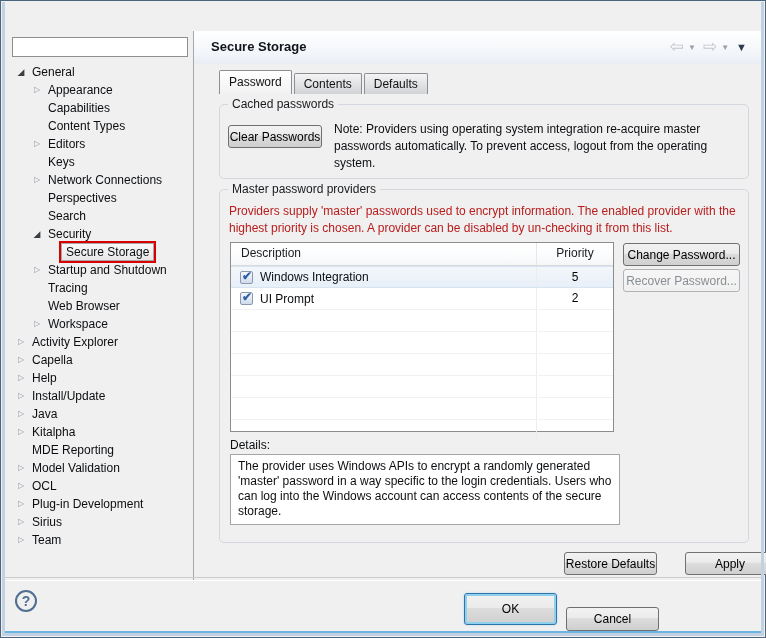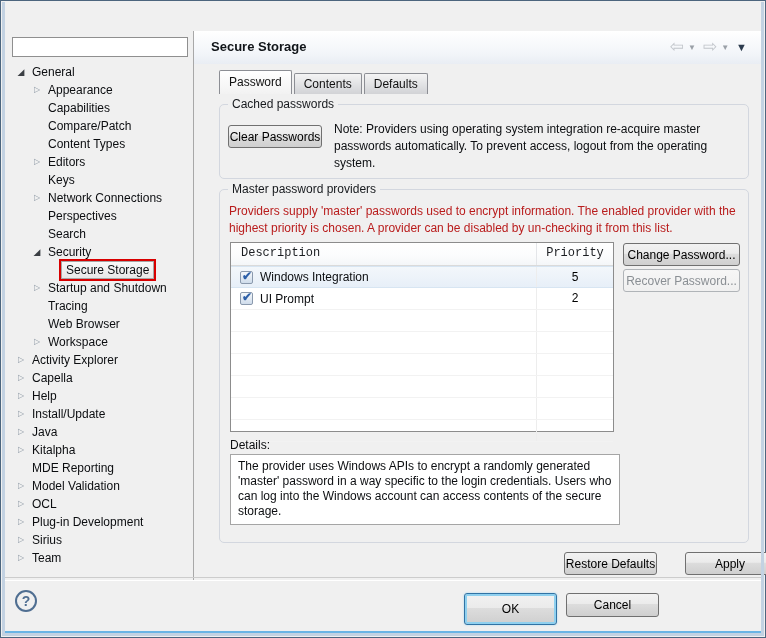--- a/index.html
+++ b/index.html
@@ -72,21 +72,21 @@
   #clear-passwords-btn{position:absolute;left:8px;top:20px;width:94px;height:23px;}
   #cached-note{position:absolute;left:114px;top:16px;width:402px;line-height:17px;font-size:12px;color:#0c0e11;}
 
   #provider-desc{position:absolute;left:9px;top:13px;width:514px;line-height:17px;font-size:12px;color:#b91c1c;}
 
   
   #provider-table{position:absolute;left:10px;top:52px;width:384px;height:190px;background:#fff;
     border:1px solid #8c8c8c;box-sizing:border-box;}
   #ptable-header{display:flex;height:22px;border-bottom:1px solid #dadada;
     background:linear-gradient(#ffffff,#fbfcfd 60%,#f4f6f8);}
-  .hcell{line-height:21px;font-size:12px;color:#1a1d21;font-family:Liberation Mono, monospace;}
+  .hcell{line-height:21px;font-size:12px;color:#1a1d21;}
   .hcell.desc{flex:1;padding-left:10px;border-right:1px solid #e4e6e9;}
   .hcell.prio{width:76px;text-align:center;}
   .trow{display:flex;height:21px;align-items:center;border-bottom:1px solid #f2f2f2;justify-content:space-between;}
   .trow.selected{background:linear-gradient(#f3f7fb,#e7eff8);border-top:1px solid #d7e5f2;border-bottom:1px solid #d7e5f2;height:20px;}
   .dcell{flex:1;display:flex;align-items:center;height:100%;}
   .pcell{width:76px;text-align:center;border-left:1px solid #ededed;height:100%;line-height:20px;font-size:12px;}
   .cb{width:13px;height:13px;border:1px solid #8a99ad;border-radius:2px;margin:0 7px 0 9px;
     background:linear-gradient(#f5f8fb,#cfdceb);position:relative;flex:0 0 13px;box-sizing:border-box;}
   .cb::after{content:"✔";position:absolute;left:1px;top:-3px;font-size:12px;color:#2d5fa8;font-weight:bold;}
   .rowlabel{font-size:12px;color:#0b0d10;}
@@ -102,21 +102,21 @@
   #apply-btn{position:absolute;left:471px;top:521px;width:90px;height:23px;margin-left:20px;}
 
   
   #bottom-sep{position:absolute;left:4px;right:4px;bottom:56px;height:2px;
     border-top:1px solid #cccccc;border-bottom:1px solid #ffffff;}
   #bottom-bar{position:absolute;left:4px;right:4px;bottom:6px;height:50px;background:#f0f0f0;}
   #help-btn{position:absolute;left:10px;top:9px;width:22px;height:22px;border:2px solid #4f6e91;border-radius:50%;
     color:#4f6e91;font-weight:bold;font-size:14px;display:flex;align-items:center;justify-content:center;box-sizing:border-box;}
   #ok-btn{position:absolute;right:204px;top:12px;width:93px;height:32px;
     border:1px solid #3173a4;box-shadow:inset 0 0 0 2px #8fd0ef, 0 0 2px #9fd4ef;}
-  #cancel-btn{position:absolute;right:102px;top:12px;width:93px;height:24px;}
+  #cancel-btn{position:absolute;right:102px;top:26px;width:93px;height:24px;}
 </style>
 </head>
 <body>
 
 <div id="window">
 
   <div id="titlebar">
     <span id="app-icon">
         <i></i>
         <i></i>
@@ -146,24 +146,20 @@
         <div class="tree-item" style="padding-left: 24px;">
           <span class="tw">▷</span>
           <span class="tl">Appearance</span>
         </div>
         <div class="tree-item" style="padding-left: 24px;">
           <span class="tw"></span>
           <span class="tl">Capabilities</span>
         </div>
         <div class="tree-item" style="padding-left: 24px;">
           <span class="tw"></span>
-          <span class="tl">Compare/Patch</span>
-        </div>
-        <div class="tree-item" style="padding-left: 24px;">
-          <span class="tw"></span>
           <span class="tl">Content Types</span>
         </div>
         <div class="tree-item" style="padding-left: 24px;">
           <span class="tw">▷</span>
           <span class="tl">Editors</span>
         </div>
         <div class="tree-item" style="padding-left: 24px;">
           <span class="tw"></span>
           <span class="tl">Keys</span>
         </div>

